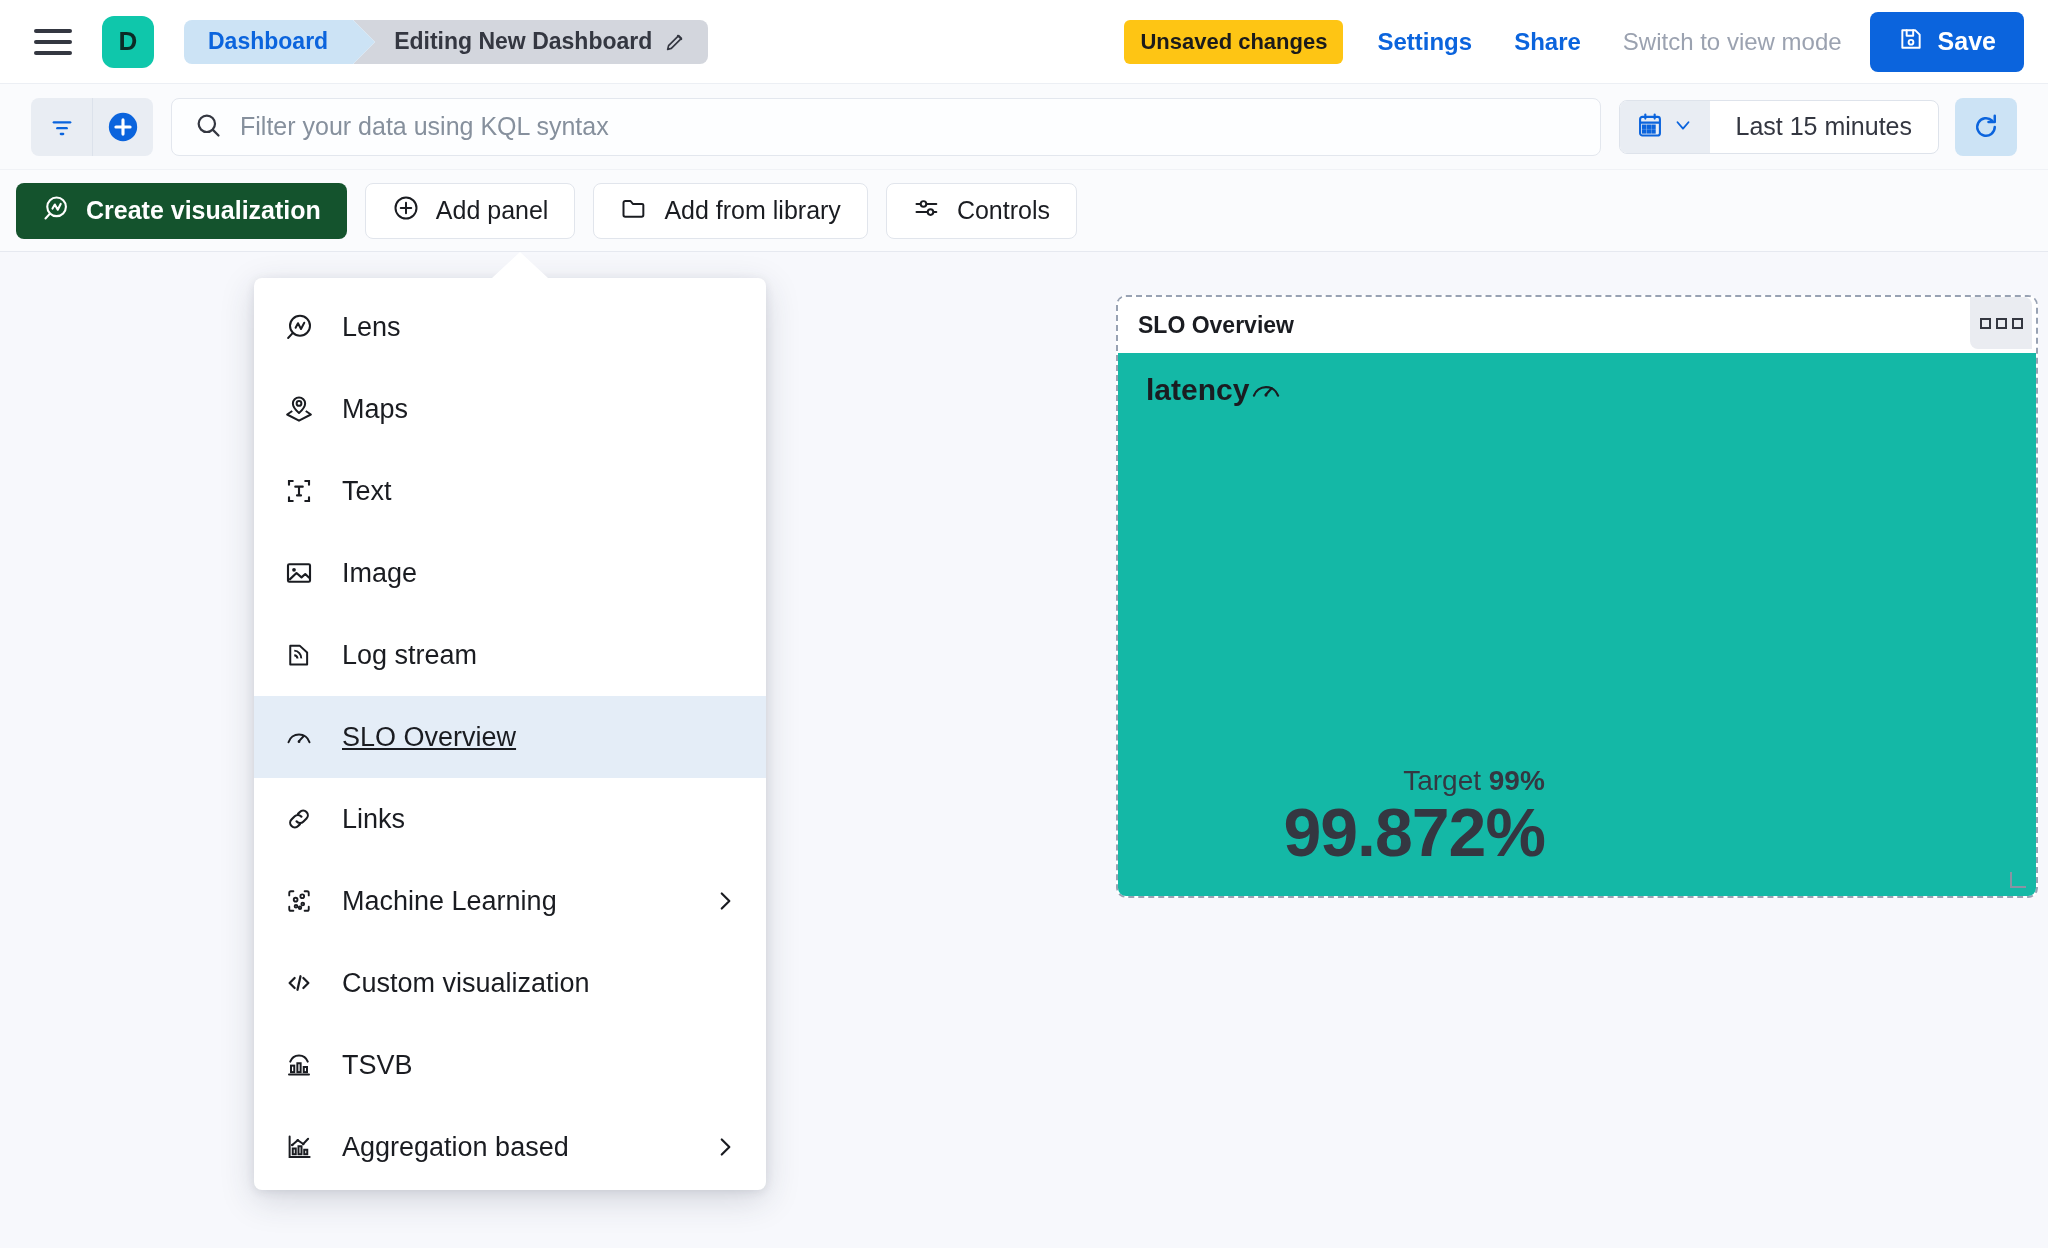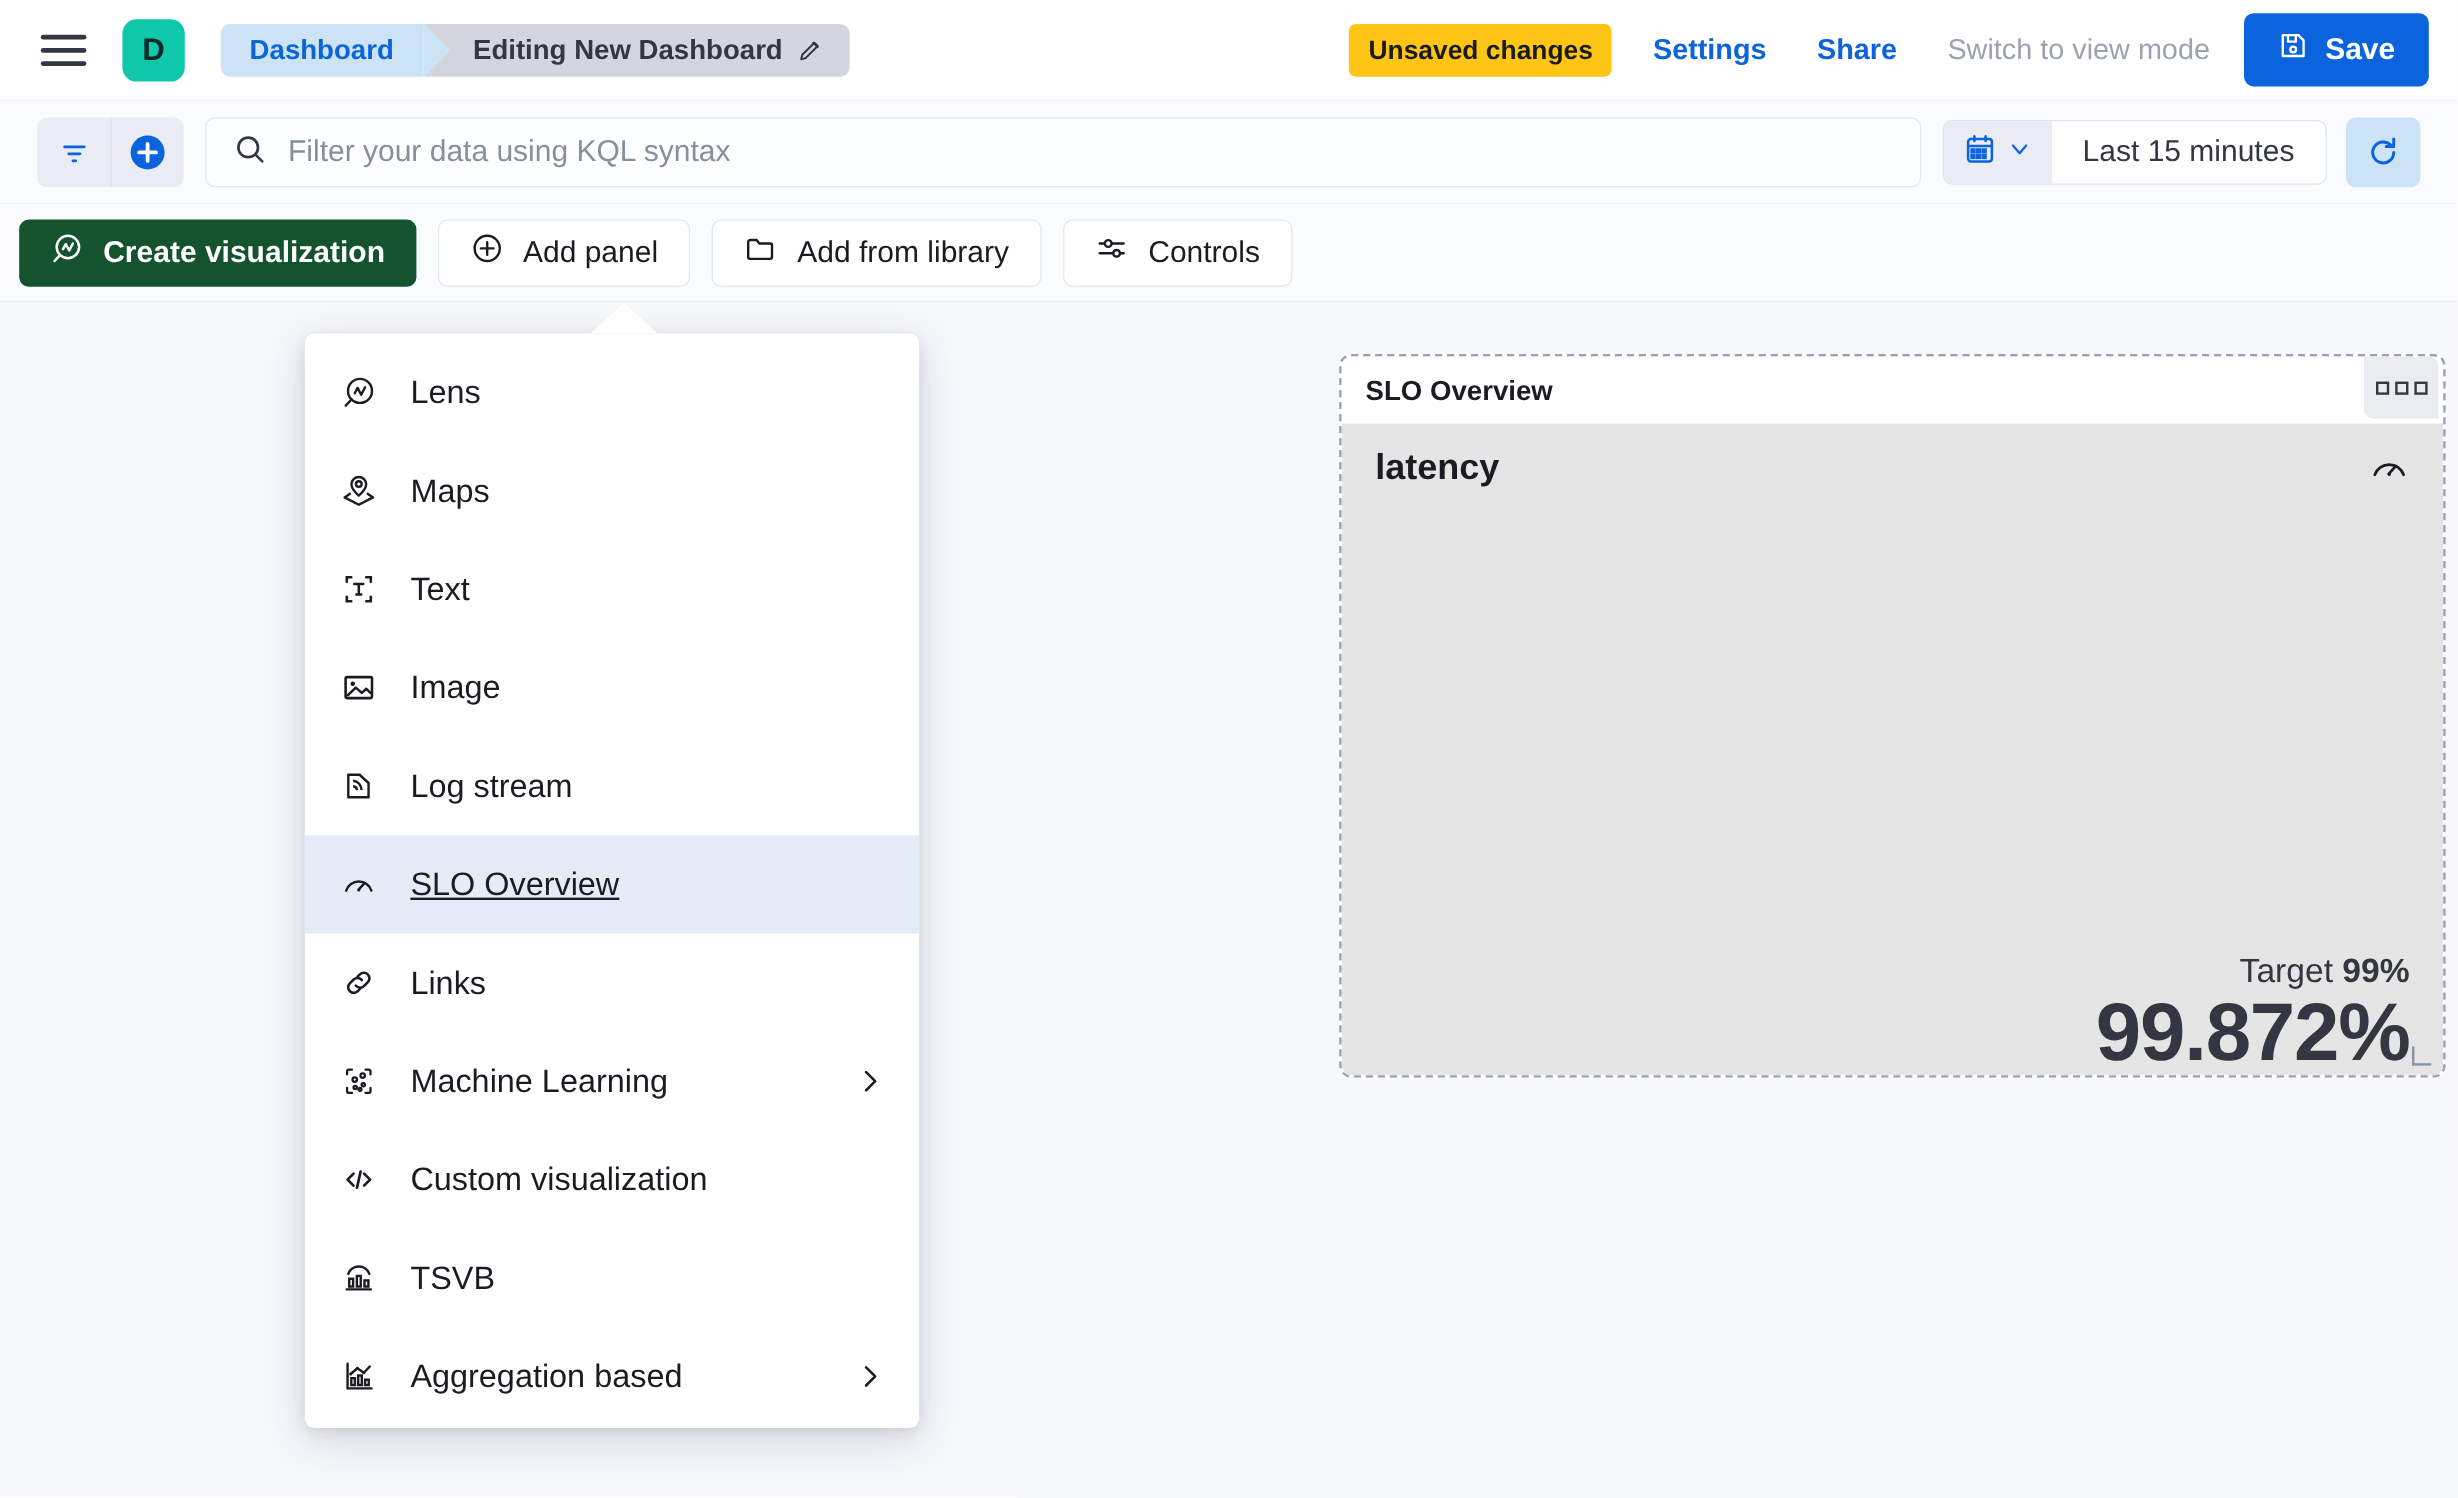--- a/index.html
+++ b/index.html
@@ -153,21 +153,21 @@
   .panel-title { font-size: 23px; font-weight:700; color:#1A1C21; }
   .panel-menu {
     position:absolute; right: 4px; top: 0px; width: 62px; height: 52px;
     background:#EAECF1; border-radius: 0 8px 0 8px;
     display:flex; align-items:center; justify-content:center; gap:5px; cursor:pointer;
   }
   .panel-menu i { width:11px; height:11px; border:2.5px solid #343741; display:block; }
 
   .slo-body {
     position:absolute; top:56px; left:0; right:0; bottom:0;
-    background:#e5e5e5; padding: 20px 28px 0 28px; display:flex; flex-direction:column;
+    background:#14b8a6; padding: 20px 28px 28px 28px; display:flex; flex-direction:row;
   }
   .slo-top { display:flex; align-items:flex-start; justify-content:space-between; }
   .slo-name { font-size: 30px; font-weight:700; color:#1A1C21; }
   .slo-foot { margin-top:auto; text-align:right; }
   .slo-target { font-size: 28px; color:#343741; }
   .slo-target b { font-weight:700; }
   .slo-value { font-size: 68px; font-weight:700; color:#343741; letter-spacing:-1px; line-height:1.05; }
   .resize-grip {
     position:absolute; right: 10px; bottom: 8px; width: 16px; height: 16px;
     border-left: 2.5px solid #8A93A3; border-bottom: 2.5px solid #8A93A3; cursor: nwse-resize;

